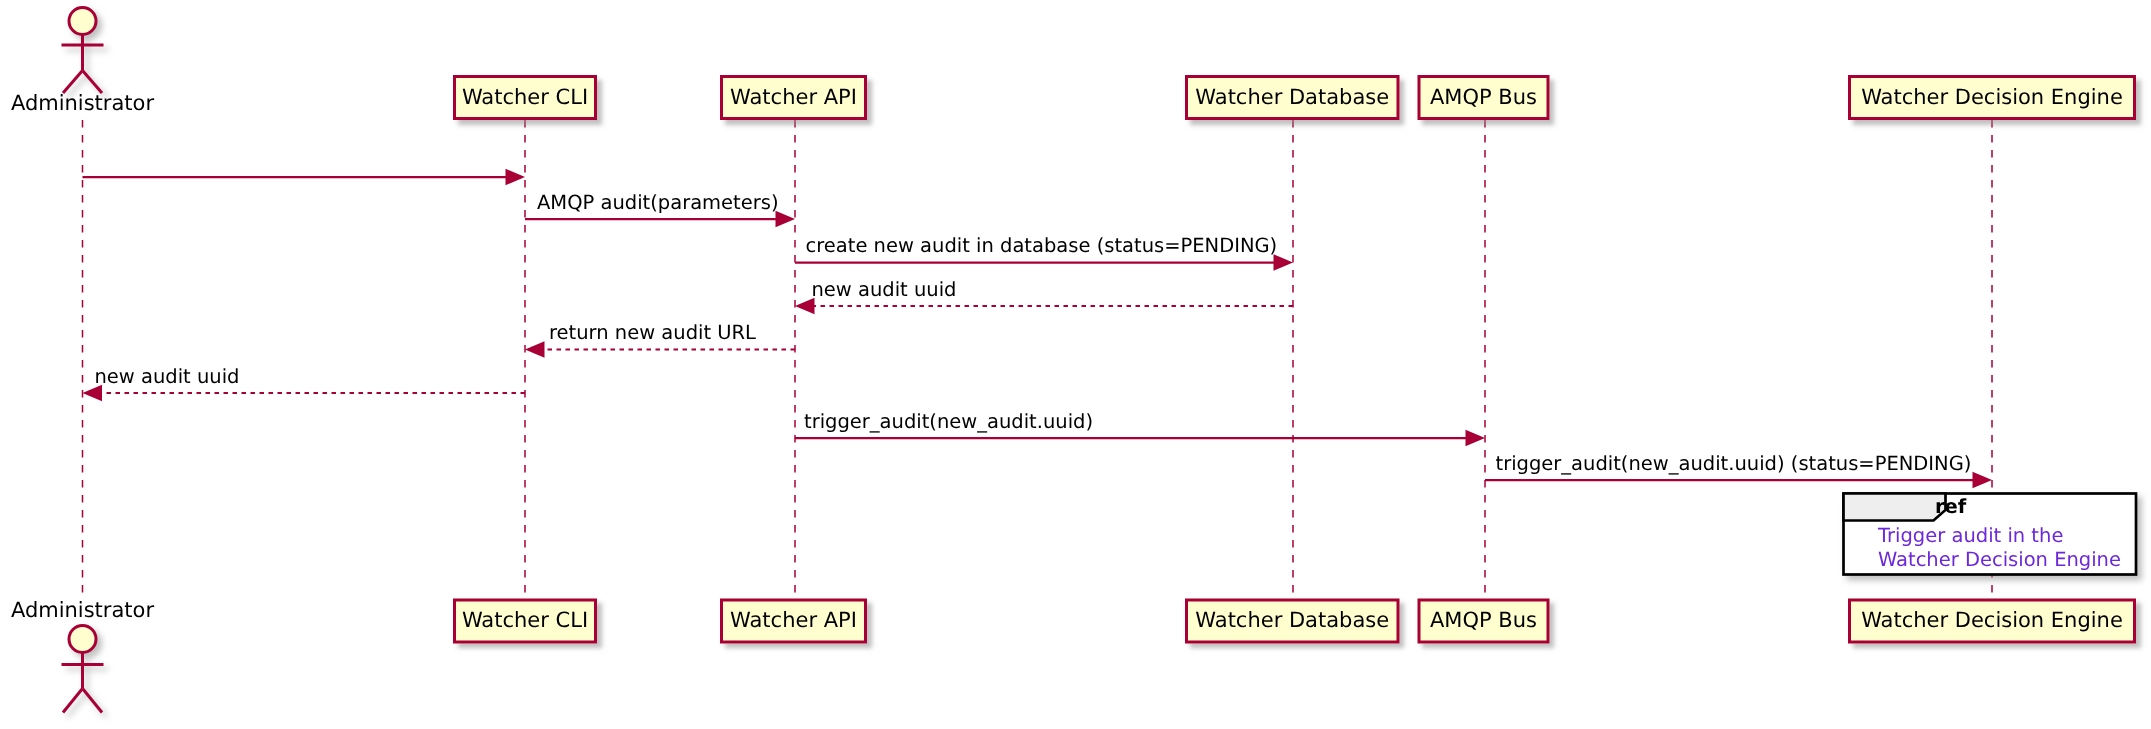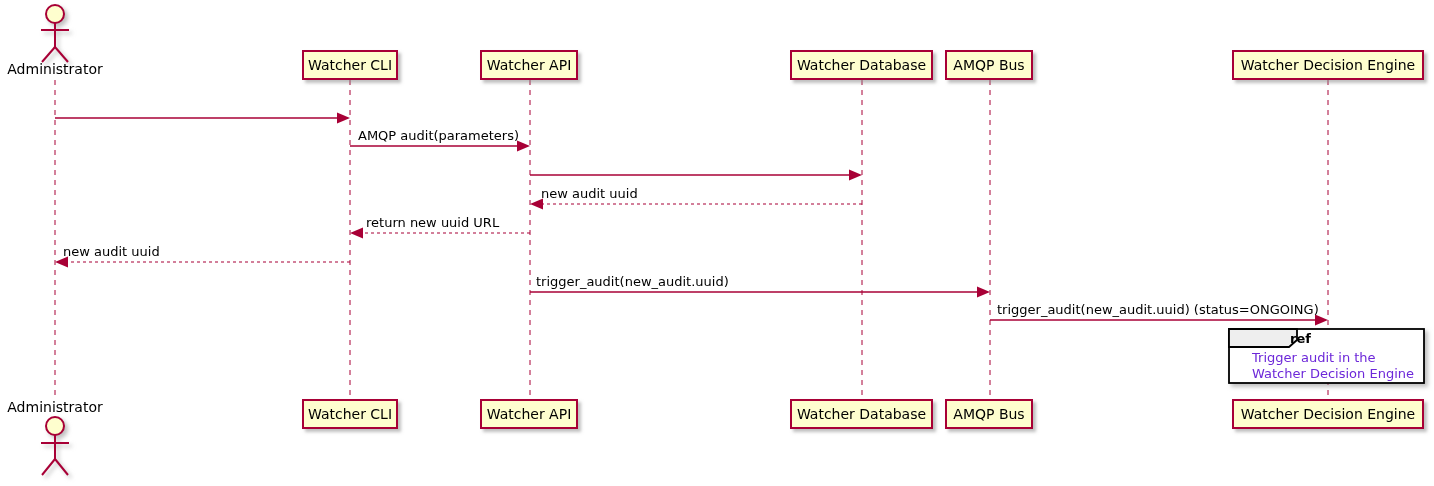--- a/index.html
+++ b/index.html
@@ -128,23 +128,24 @@
   <div class="participant" style="left:945px;top:50px;width:84px;">AMQP Bus</div>
   <div class="participant" style="left:1232px;top:50px;width:188px;">Watcher Decision Engine</div>
 
   <div class="participant" style="left:302px;top:399px;width:92px;">Watcher CLI</div>
   <div class="participant" style="left:480px;top:399px;width:94px;">Watcher API</div>
   <div class="participant" style="left:790px;top:399px;width:139px;">Watcher Database</div>
   <div class="participant" style="left:945px;top:399px;width:84px;">AMQP Bus</div>
   <div class="participant" style="left:1232px;top:399px;width:188px;">Watcher Decision Engine</div>
 
   <div class="msg-label" style="left:358px;top:129px;">AMQP audit(parameters)</div>
+  <div class="msg-label" style="left:537px;top:158px;">create new audit in database (status=PENDING)</div>
   <div class="msg-label" style="left:541px;top:187px;">new audit uuid</div>
-  <div class="msg-label" style="left:366px;top:216px;">return new uuid URL</div>
+  <div class="msg-label" style="left:366px;top:216px;">return new audit URL</div>
   <div class="msg-label" style="left:63px;top:245px;">new audit uuid</div>
   <div class="msg-label" style="left:536px;top:275px;">trigger_audit(new_audit.uuid)</div>
-  <div class="msg-label" style="left:997px;top:303px;">trigger_audit(new_audit.uuid) (status=ONGOING)</div>
+  <div class="msg-label" style="left:997px;top:303px;">trigger_audit(new_audit.uuid) (status=PENDING)</div>
 
   <div class="ref-keyword" style="left:1290px;top:331px;text-align:center;">ref</div>
   <div class="ref-line" style="left:1252px;top:350px;">Trigger audit in the</div>
   <div class="ref-line" style="left:1252px;top:366px;">Watcher Decision Engine</div>
 
 </div>
 
 </body></html>

